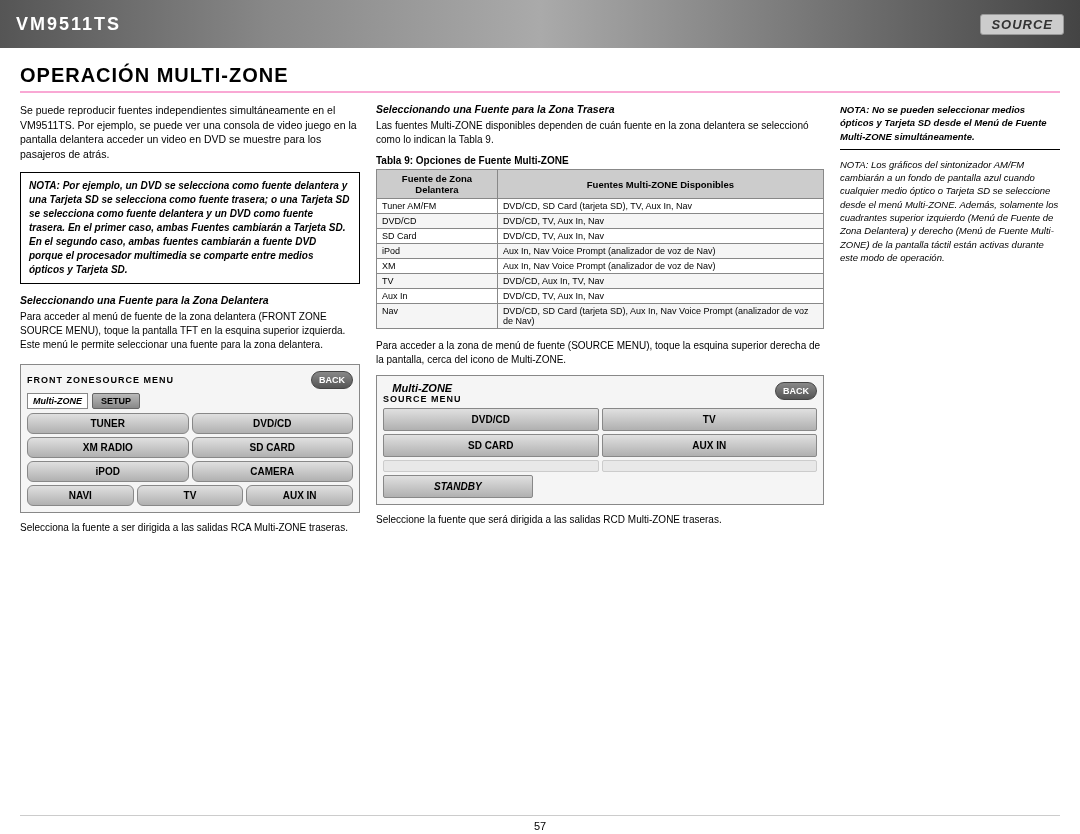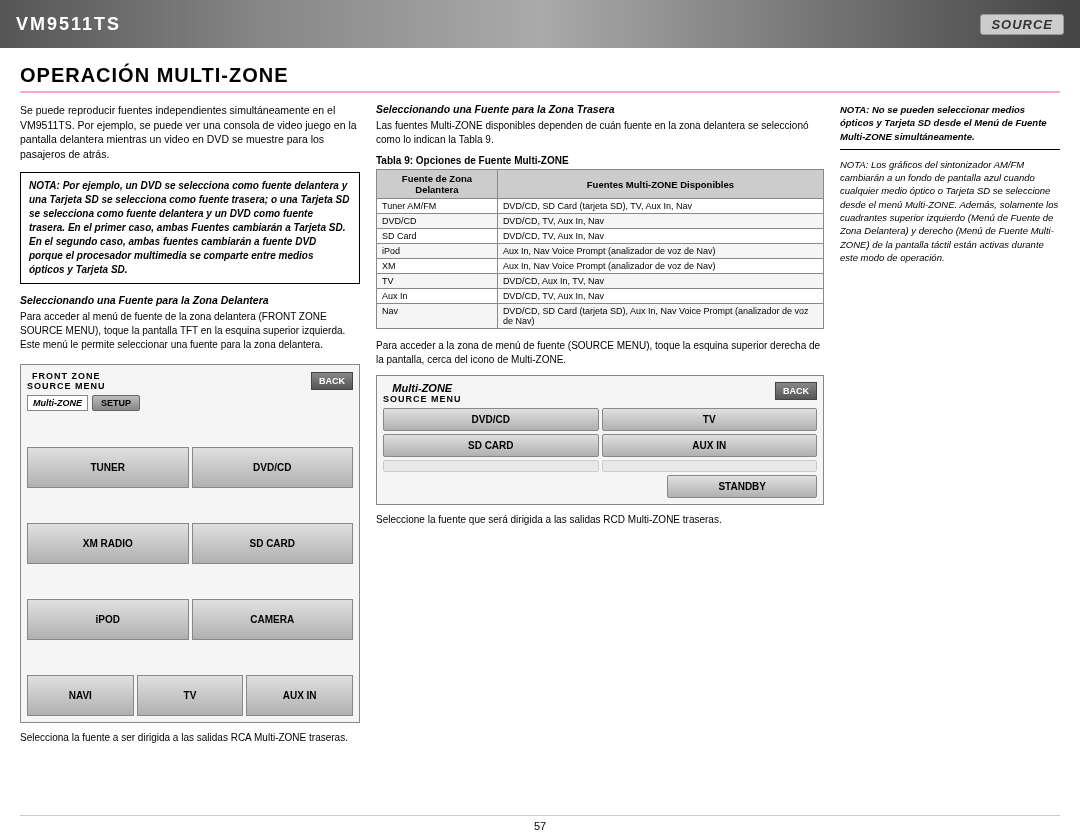--- a/index.html
+++ b/index.html
@@ -111,21 +111,21 @@
 
     .source-menu-header {
       display: flex;
       align-items: center;
       justify-content: space-between;
       margin-bottom: 4px;
     }
 
     .source-menu-title-block {
       display: flex;
-      flex-direction: column;
+      flex-direction: row;
       align-items: center;
     }
 
     .front-zone-label {
       font-size: 9px;
       font-weight: bold;
       text-align: center;
       letter-spacing: 1px;
     }
 
@@ -135,21 +135,21 @@
       text-align: center;
       letter-spacing: 1px;
     }
 
     .back-btn {
       background: linear-gradient(to bottom, #888, #555);
       color: #fff;
       font-size: 9px;
       font-weight: bold;
       padding: 3px 7px;
-      border-radius: 0;
+      border-radius: 9px;
       border: 1px solid #444;
     }
 
     .setup-row {
       display: flex;
       align-items: center;
       gap: 4px;
       margin-bottom: 4px;
     }
 
@@ -187,24 +187,23 @@
       grid-template-columns: 1fr 1fr 1fr;
       gap: 3px;
     }
 
     .src-btn {
       background: linear-gradient(to bottom, #e0e0e0, #b0b0b0);
       border: 1px solid #888;
       font-size: 10px;
       font-weight: bold;
       text-align: center;
-      padding: 14px 2px;
-      border-radius: 0;
+      padding: 4px 2px;
+      border-radius: 6px;
       cursor: pointer;
-      margin-top: 32px;
     }
 
     .bottom-note {
       font-size: 10px;
       margin-top: 8px;
       line-height: 1.4;
     }
 
     
     .mid-col {
@@ -323,22 +322,23 @@
       cursor: pointer;
     }
 
     .mz-empty {
       background: transparent;
       border: 1px solid transparent;
     }
 
     .mz-standby-row {
       display: flex;
-      justify-content: flex-end;
+      justify-content: flex-start;
       margin-top: 2px;
+      font-style: italic;
     }
 
     .mz-standby-btn {
       background: linear-gradient(to bottom, #e0e0e0, #b0b0b0);
       border: 1px solid #888;
       font-size: 10px;
       font-weight: bold;
       text-align: center;
       padding: 5px 50px;
       border-radius: 2px;
@@ -391,21 +391,21 @@
   <span class="header-title">VM9511TS</span>
   <span class="jensen-logo">SOURCE</span>
 </div>
 
 <div class="main">
   <div class="page-title">OPERACIÓN MULTI-ZONE</div>
 
   <div class="content-area">
 
     <div class="left-col">
-      <p class="intro-text">Se puede reproducir fuentes independientes simultáneamente en el VM9511TS. Por ejemplo, se puede ver una consola de video juego en la pantalla delantera mientras un video en DVD se muestre para los pasajeros de atrás.</p>
+      <p class="intro-text">Se puede reproducir fuentes independientes simultáneamente en el VM9511TS. Por ejemplo, se puede ver una consola de video juego en la pantalla delantera acceder un video en DVD se muestre para los pasajeros de atrás.</p>
 
       <div class="note-box">
         <span>NOTA: Por ejemplo, un DVD se selecciona como fuente delantera y una Tarjeta SD se selecciona como fuente trasera; o una Tarjeta SD se selecciona como fuente delantera y un DVD como fuente trasera. En el primer caso, ambas Fuentes cambiarán a Tarjeta SD. En el segundo caso, ambas fuentes cambiarán a fuente DVD porque el procesador multimedia se comparte entre medios ópticos y Tarjeta SD.</span>
       </div>
 
       <p class="section-heading">Seleccionando una Fuente para la Zona Delantera</p>
       <p class="section-text">Para acceder al menú de fuente de la zona delantera (FRONT ZONE SOURCE MENU), toque la pantalla TFT en la esquina superior izquierda. Este menú le permite seleccionar una fuente para la zona delantera.</p>
 
       <div class="source-menu-box">
         <div class="source-menu-header">

